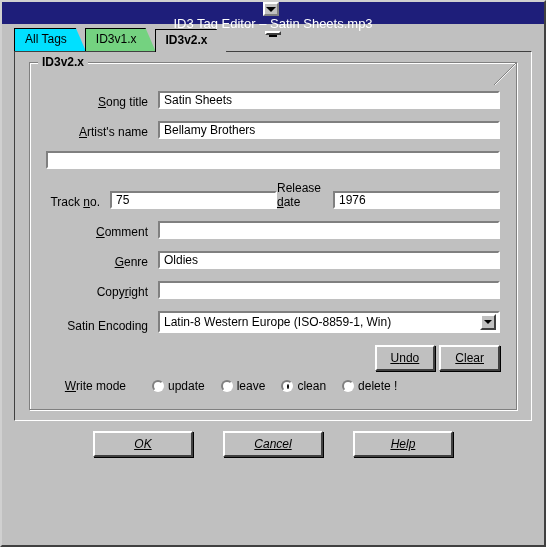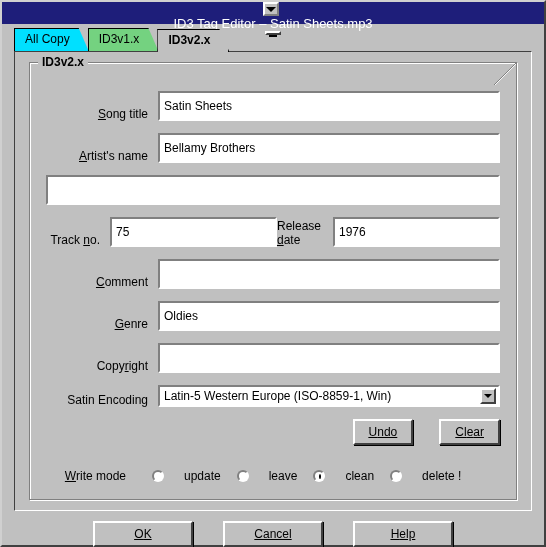--- a/index.html
+++ b/index.html
@@ -16,52 +16,52 @@
   .tab.tab-all { background:#00e0ff; }
   .tab.tab-v1 { background:#74d280; }
   .tab.tab-v2 { background:#c0c0c0; font-weight:bold; padding-bottom:5px; position:relative; top:1px; }
   .panel-outer { margin: 0 12px 10px 12px; border:1px solid #404040; border-right-color:#fff; border-bottom-color:#fff; background:#c0c0c0; padding:10px 14px; }
   .group { border:1px solid #808080; box-shadow:1px 1px 0 #fff inset, 1px 1px 0 #fff; position:relative; padding: 28px 16px 16px 16px; }
   .group::after { content:''; position:absolute; top:0; right:0; width:22px; height:22px; background:linear-gradient(135deg, transparent 48%, #808080 50%, #fff 52%, #c0c0c0 54%); }
   .group-title { position:absolute; top:-8px; left:8px; background:#c0c0c0; padding:0 4px; font-weight:bold; }
   .row { display:flex; align-items:flex-end; margin-bottom:12px; }
   .lbl { width:112px; text-align:right; padding-right:10px; }
   .lbl u { text-decoration: underline; }
-  .txt { flex:1; height:30px; border:2px solid #808080; border-right-color:#fff; border-bottom-color:#fff; background:#fff; padding:6px 4px; font-size:12px; }
+  .txt { flex:1; height:18px; border:2px solid #808080; border-right-color:#fff; border-bottom-color:#fff; background:#fff; padding:6px 4px; font-size:12px; }
   .txt.short { flex:0 0 70px; }
   .release-lbl { width:auto; margin-left:auto; padding-right:12px; }
   .sel { flex:1; height:22px; border:2px solid #808080; border-right-color:#fff; border-bottom-color:#fff; background:#fff; display:flex; align-items:center; padding:0 2px 0 4px; }
   .sel-btn { width:16px; height:16px; margin-left:auto; border:2px solid #fff; border-right-color:#404040; border-bottom-color:#404040; background:#c0c0c0; display:flex; align-items:center; justify-content:center; }
   .sel-btn::after { content:''; border:4px solid transparent; border-top-color:#000; margin-top:3px; }
-  .btnrow { display:flex; gap:26px; justify-content:flex-end; margin-top:6px; margin-bottom:24px; padding-left:112px;}
+  .btnrow { display:flex; gap:4px; justify-content:flex-end; margin-top:6px; margin-bottom:8px; padding-left:112px;}
   .btn { height:26px; border:2px solid #fff; border-right-color:#404040; border-bottom-color:#404040; background:#c0c0c0; padding:0 14px; display:flex; align-items:center; justify-content:center; box-shadow:1px 1px 0 #000; }
   .btn span { text-decoration: underline; text-decoration-color: currentColor; }
   .wm-row { display:flex; align-items:center; gap:16px; }
-  .radio { display:flex; align-items:center; gap:20px; }
+  .radio { display:flex; align-items:center; gap:4px; }
   .rcircle { width:12px; height:12px; border-radius:50%; border:2px solid #808080; border-right-color:#fff; border-bottom-color:#fff; background:#fff; display:flex; align-items:center; justify-content:center; }
   .rcircle.sel::after { content:''; width:5px; height:5px; border-radius:50%; background:#000; }
-  .dlg-btns { display:flex; justify-content:center; gap:30px; margin-top:10px; }
+  .dlg-btns { display:flex; justify-content:center; gap:30px; margin-top:10px;font-style:italic; }
   .dlg-btns .btn { width:100px; justify-content:center; }
 </style>
 </head>
 <body>
 
 <div class="window">
   <div class="titlebar">
     <div class="sys-icon">
       <svg viewBox="0 0 10 10">
           <polygon points="0,3 5,8 10,3" fill="#000"></polygon>
         </svg>
     </div>
     <div class="title-text">ID3 Tag Editor – Satin Sheets.mp3</div>
     <div class="max-btn"></div>
   </div>
 
   <div class="tabs">
-    <div class="tab tab-all">All Copy</div>
+    <div class="tab tab-all">All Tags</div>
     <div class="tab tab-v1">ID3v1.x</div>
     <div class="tab tab-v2">ID3v2.x</div>
   </div>
 
   <div class="panel-outer">
     <div class="group">
       <div class="group-title">ID3v2.x</div>
 
       <div class="row">
         <div class="lbl"><u>S</u>ong title</div>
@@ -88,21 +88,21 @@
         <div class="lbl"><u>G</u>enre</div>
         <input class="txt" value="Oldies" style="">
       </div>
       <div class="row">
         <div class="lbl">Copy<u>r</u>ight</div>
         <input class="txt" value="" style="">
       </div>
       <div class="row" style="margin-top:8px">
         <div class="lbl">Satin Encoding</div>
         <div class="sel">
-          <span>Latin-5 Western Europe (ISO-8859-1, Win)</span>
+          <span>Latin-8 Western Europe (ISO-8859-1, Win)</span>
           <div class="sel-btn"></div>
         </div>
       </div>
 
       <div class="btnrow">
         <div class="btn">
             <span><u>U</u>ndo</span>
           </div>
         <div class="btn">
             <span>Cl<u>e</u>ar</span>

